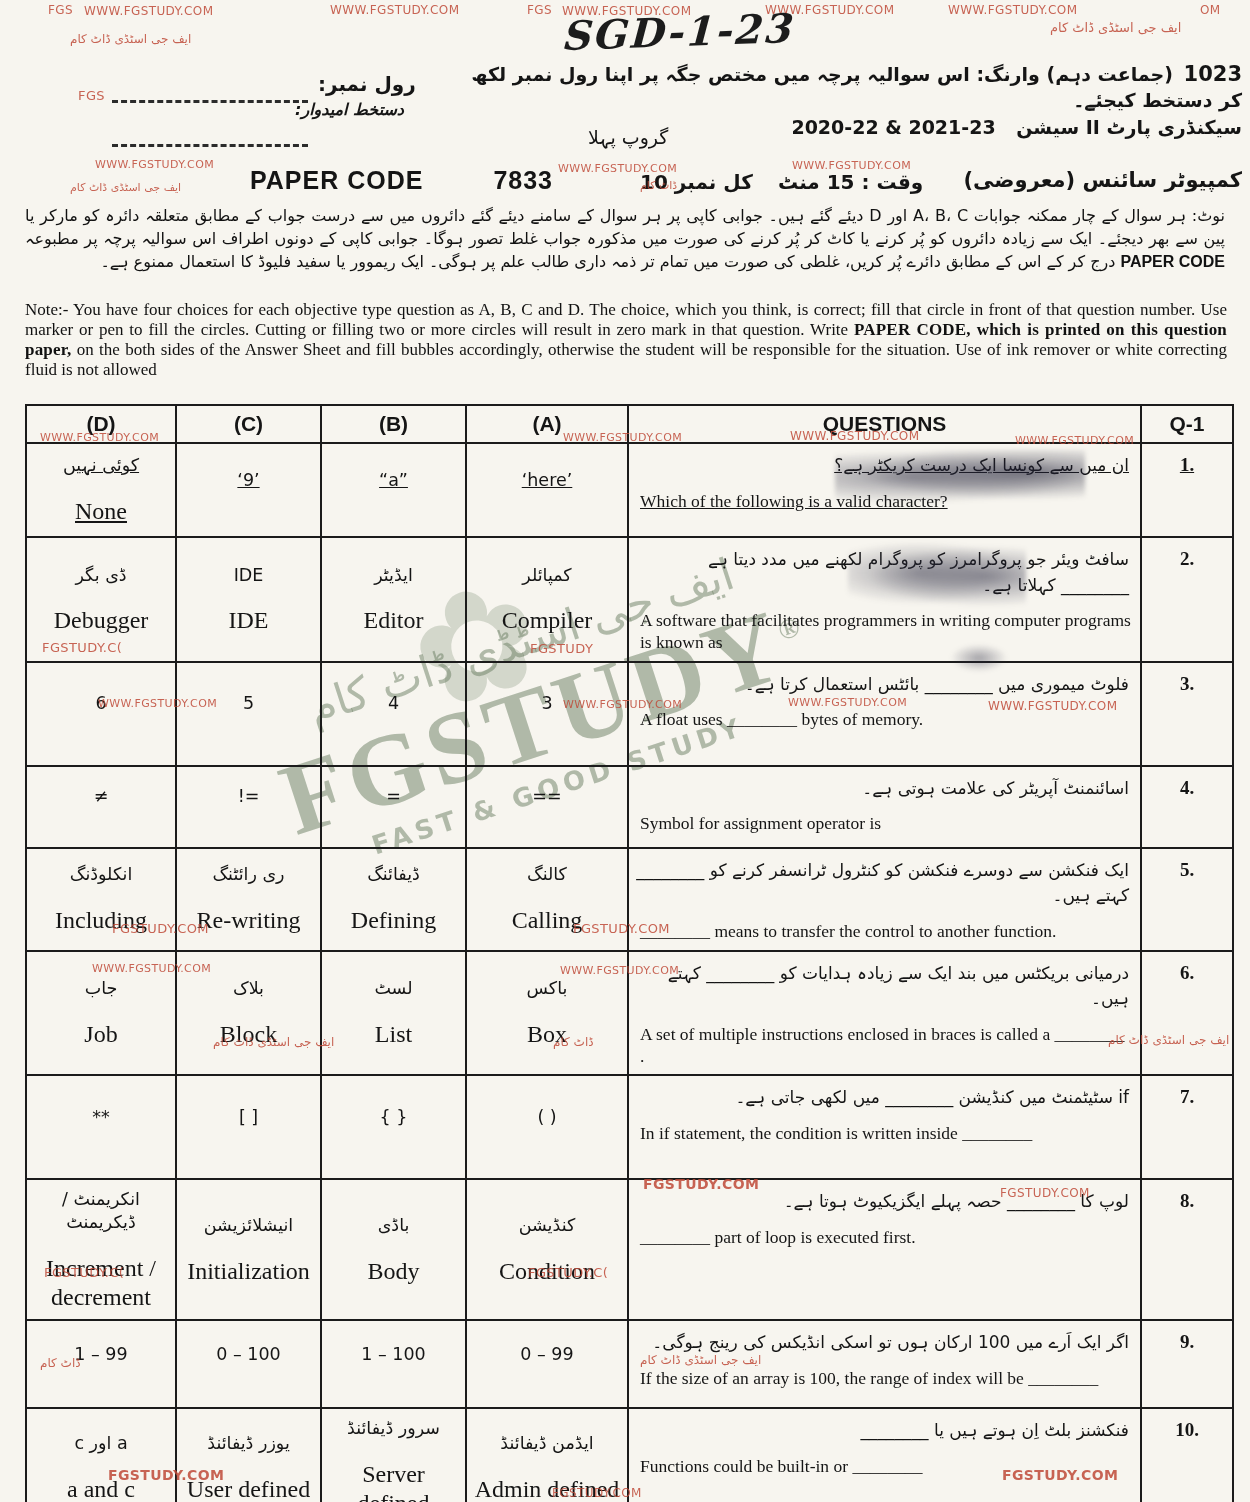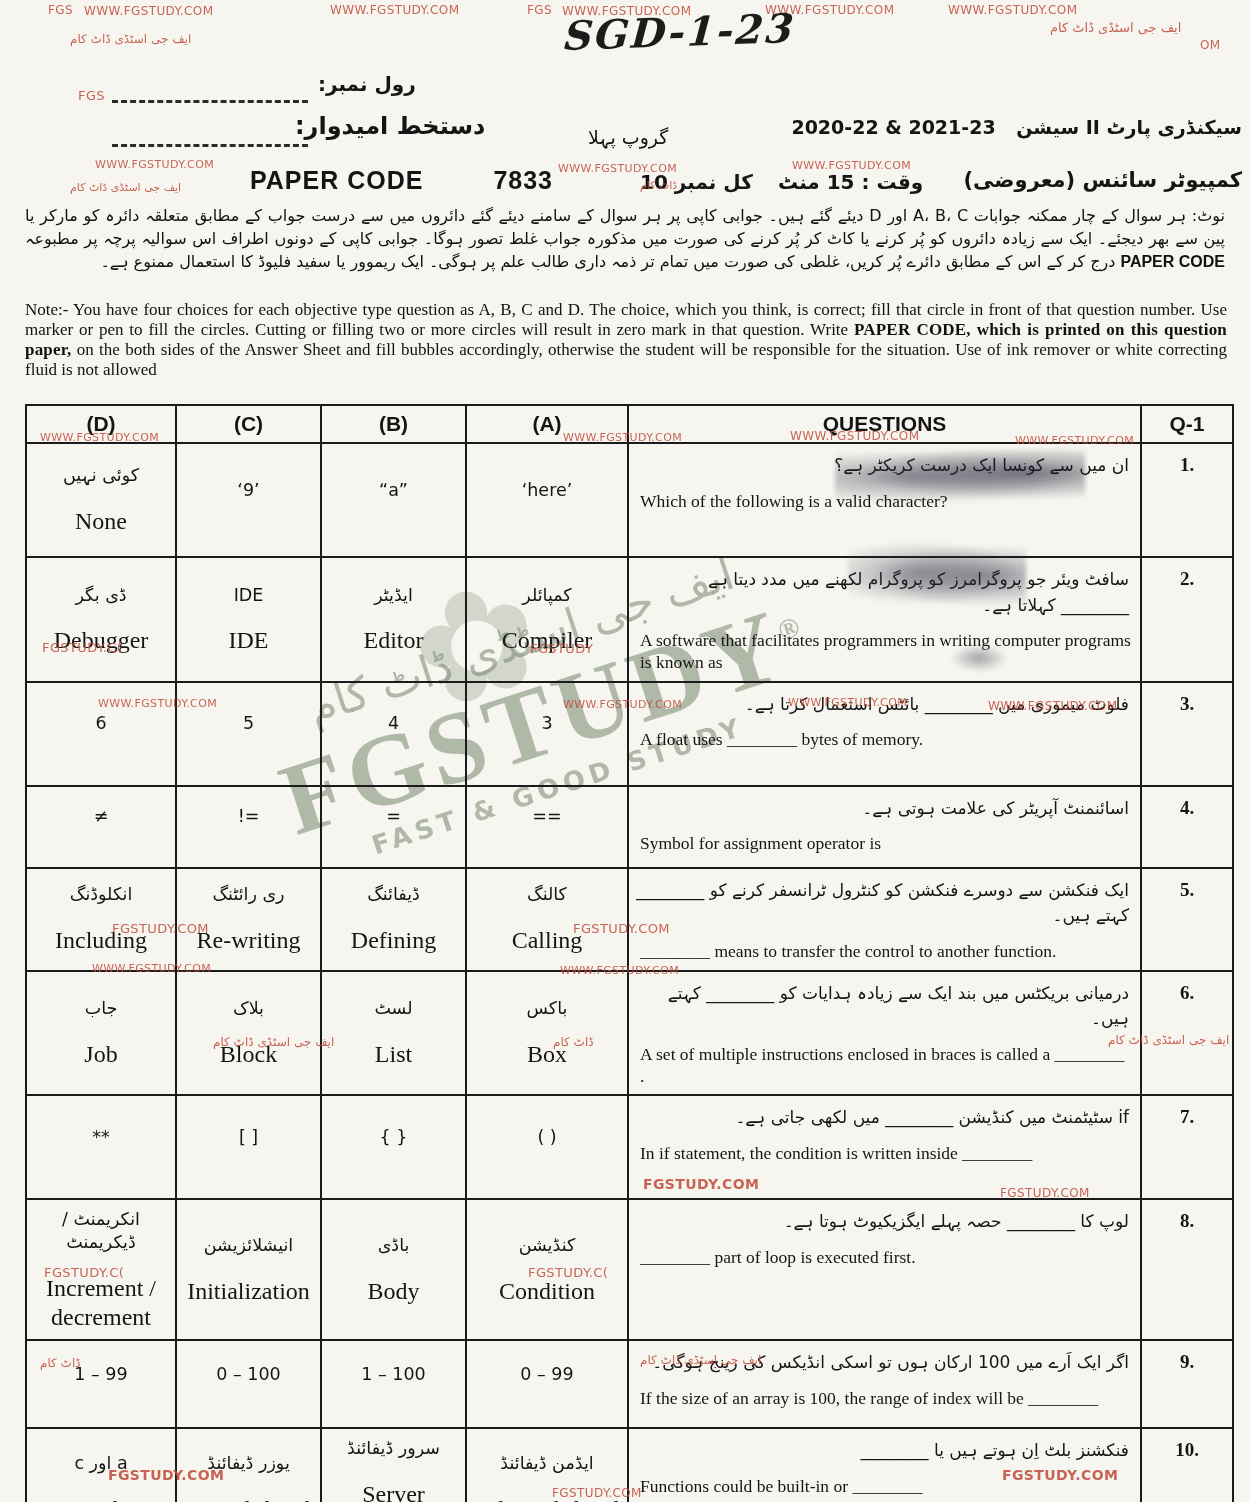--- a/index.html
+++ b/index.html
@@ -56,21 +56,21 @@
   }
   .h-line2 .yrs{unicode-bidi:isolate;margin-right:14px;margin-top:12px;}
   .h-group{position:absolute;left:588px;top:126px;direction:rtl;font-size:19px;font-weight:normal;}
   .h-subject{position:absolute;right:8px;top:168px;direction:rtl;font-size:21px;font-weight:bold;}
   .h-time{position:absolute;left:778px;top:170px;direction:rtl;font-size:20px;font-weight:bold;}
   .h-marks{position:absolute;left:640px;top:170px;direction:rtl;font-size:20px;font-weight:bold;}
   .h-papercode{position:absolute;left:250px;top:166px;font-family:"Liberation Sans",sans-serif;
     font-size:25px;font-weight:bold;letter-spacing:1px;}
   .h-papercode .pc-val{margin-left:62px;}
   .roll-label{position:absolute;left:318px;top:72px;direction:rtl;font-size:20px;font-weight:bold;}
-  .sign-label{position:absolute;left:295px;top:112px;direction:rtl;font-size:24px;font-weight:bold;}
+  .sign-label{position:absolute;left:295px;top:100px;direction:rtl;font-size:16px;font-weight:bold;font-style:italic;}
   .dashline{position:absolute;height:16px;border-bottom:3px dashed #2b2b2b;}
   .dash1{left:112px;top:84px;width:196px;}
   .dash2{left:112px;top:128px;width:196px;}
   
   .note-ur{
     position:absolute;left:25px;top:204px;width:1200px;direction:rtl;
     font-size:16px;line-height:1.45;text-align:justify;color:#111;
   }
   .note-ur .code{font-weight:bold;unicode-bidi:isolate;font-family:"Liberation Sans",sans-serif;}
   .note-en{
@@ -109,20 +109,24 @@
 
   <div class="big-wm">
     <span class="wm-flower">✿</span>
     <div class="wm-urdu">ایف جی اسٹڈی ڈاٹ کام</div>
     <div class="wm-brand"><span>FGSTUDY</span><sup class="wm-reg">®</sup></div>
     <div class="wm-tagline">FAST &amp; GOOD STUDY</div>
   </div>
 
   <div class="hand">SGD-1-23</div>
 
+  <div class="h-line1" dir="rtl">
+    <b class="pnum" dir="ltr">1023</b>
+    <span>(جماعت دہم) وارنگ: اس سوالیہ پرچہ میں مختص جگہ پر اپنا رول نمبر لکھ کر دستخط کیجئے۔</span>
+  </div>
 
   <div class="h-line2" dir="rtl">
     <span>سیکنڈری پارٹ II سیشن</span>
     <span class="yrs" dir="ltr">2020-22 &amp; 2021-23</span>
   </div>
 
   <div class="h-group">گروپ پہلا</div>
 
   <span class="roll-label">رول نمبر:</span>
   <div class="dashline dash1"></div>
@@ -158,21 +162,21 @@
       <tr>
         <th>(D)</th>
         <th>(C)</th>
         <th>(B)</th>
         <th>(A)</th>
         <th>QUESTIONS</th>
         <th>Q-1</th>
       </tr>
     </thead>
     <tbody>
-        <tr class="q-row" style="height: 114px;">
+        <tr class="q-row" style="height: 94px; text-decoration: underline;">
       <td class="opt">
         <div class="opt-top">کوئی نہیں</div>
         <div class="opt-bottom">None</div>
       </td>
       <td class="opt">
         <div class="opt-top">‘9’</div>
         <div class="opt-bottom"></div>
       </td>
       <td class="opt">
         <div class="opt-top">“a”</div>
@@ -403,21 +407,21 @@
   <div class="smudge s3"></div>
 
 
 <span class="wm" style="left: 48px; top: 3px; font-size: 12px;">FGS</span>
     <span class="wm" style="left: 84px; top: 4px; font-size: 12px;">WWW.FGSTUDY.COM</span>
     <span class="wm" style="left: 330px; top: 3px; font-size: 12px;">WWW.FGSTUDY.COM</span>
     <span class="wm" style="left: 527px; top: 3px; font-size: 12px;">FGS</span>
     <span class="wm" style="left: 562px; top: 4px; font-size: 12px;">WWW.FGSTUDY.COM</span>
     <span class="wm" style="left: 765px; top: 3px; font-size: 12px;">WWW.FGSTUDY.COM</span>
     <span class="wm" style="left: 948px; top: 3px; font-size: 12px;">WWW.FGSTUDY.COM</span>
-    <span class="wm" style="left: 1200px; top: 3px; font-size: 12px; margin-top: 35px;">OM</span>
+    <span class="wm" style="left: 1200px; top: 3px; font-size: 12px;">OM</span>
     <span class="wm rtl" style="left: 1050px; top: 20px; font-size: 13px;">ایف جی اسٹڈی ڈاٹ کام</span>
     <span class="wm rtl" style="left: 70px; top: 32px; font-size: 12px;">ایف جی اسٹڈی ڈاٹ کام</span>
     <span class="wm" style="left: 78px; top: 88px; font-size: 13px;">FGS</span>
     <span class="wm" style="left: 95px; top: 158px; font-size: 11px;">WWW.FGSTUDY.COM</span>
     <span class="wm rtl" style="left: 70px; top: 181px; font-size: 11px;">ایف جی اسٹڈی ڈاٹ کام</span>
     <span class="wm" style="left: 558px; top: 162px; font-size: 11px;">WWW.FGSTUDY.COM</span>
     <span class="wm rtl" style="left: 640px; top: 179px; font-size: 11px;">ڈاٹ کام</span>
     <span class="wm" style="left: 792px; top: 159px; font-size: 11px;">WWW.FGSTUDY.COM</span>
     <span class="wm" style="left: 40px; top: 431px; font-size: 11px;">WWW.FGSTUDY.COM</span>
     <span class="wm" style="left: 563px; top: 431px; font-size: 11px;">WWW.FGSTUDY.COM</span>

